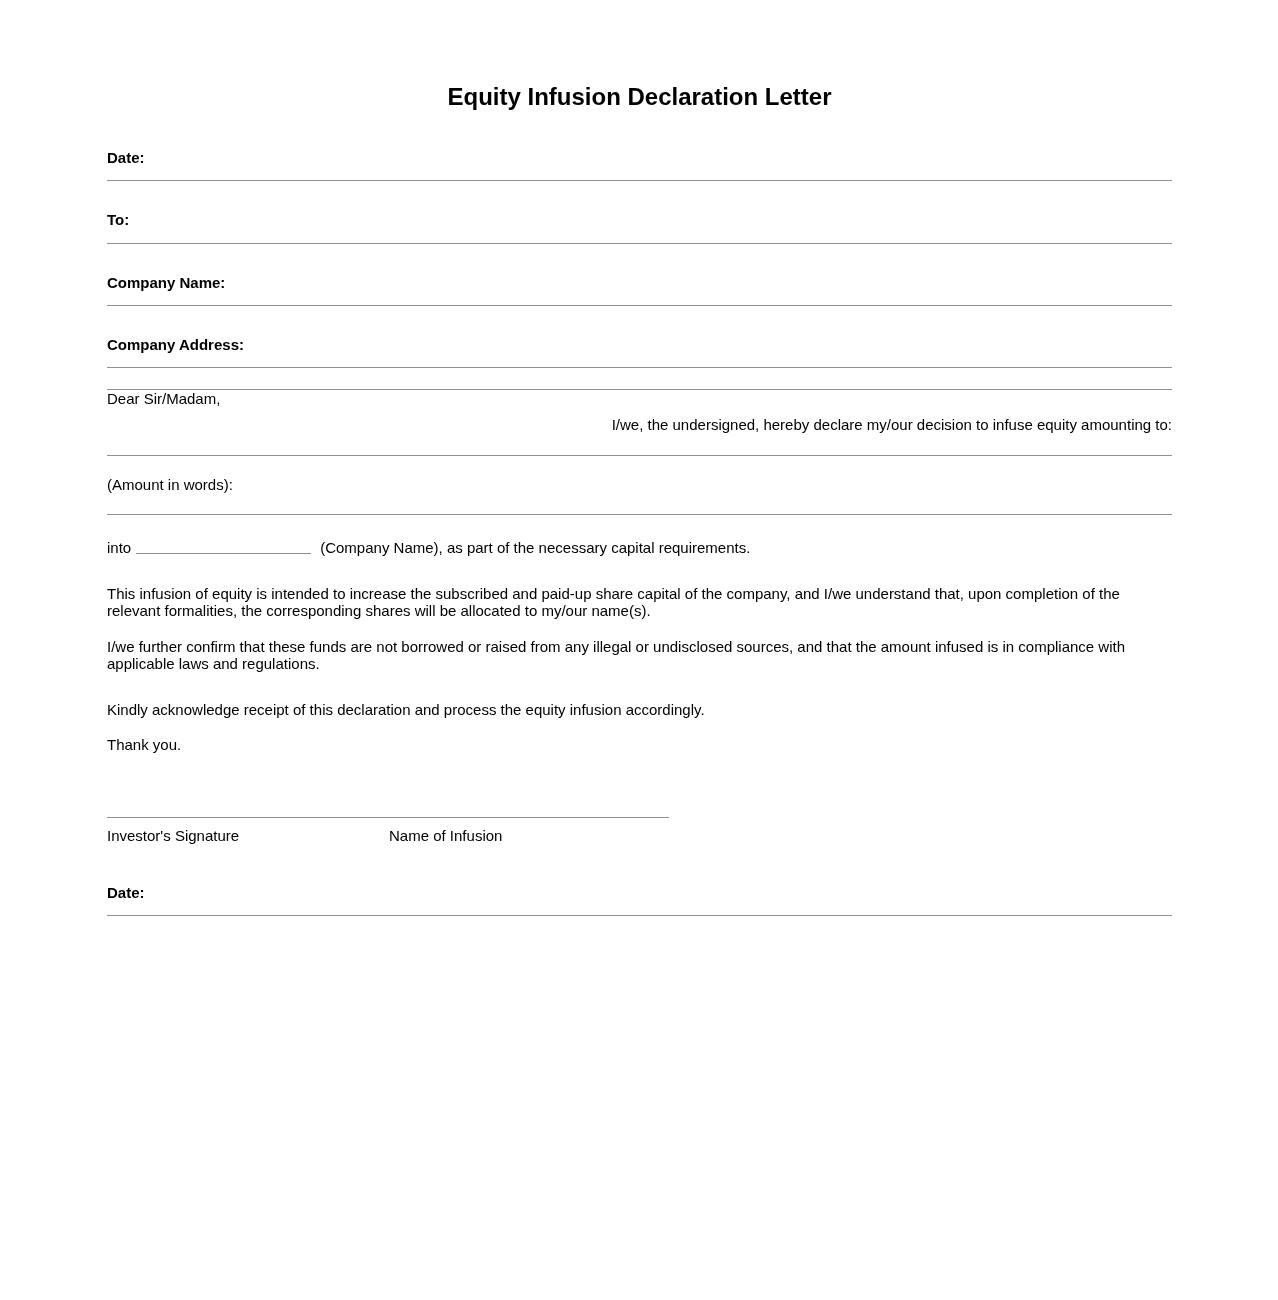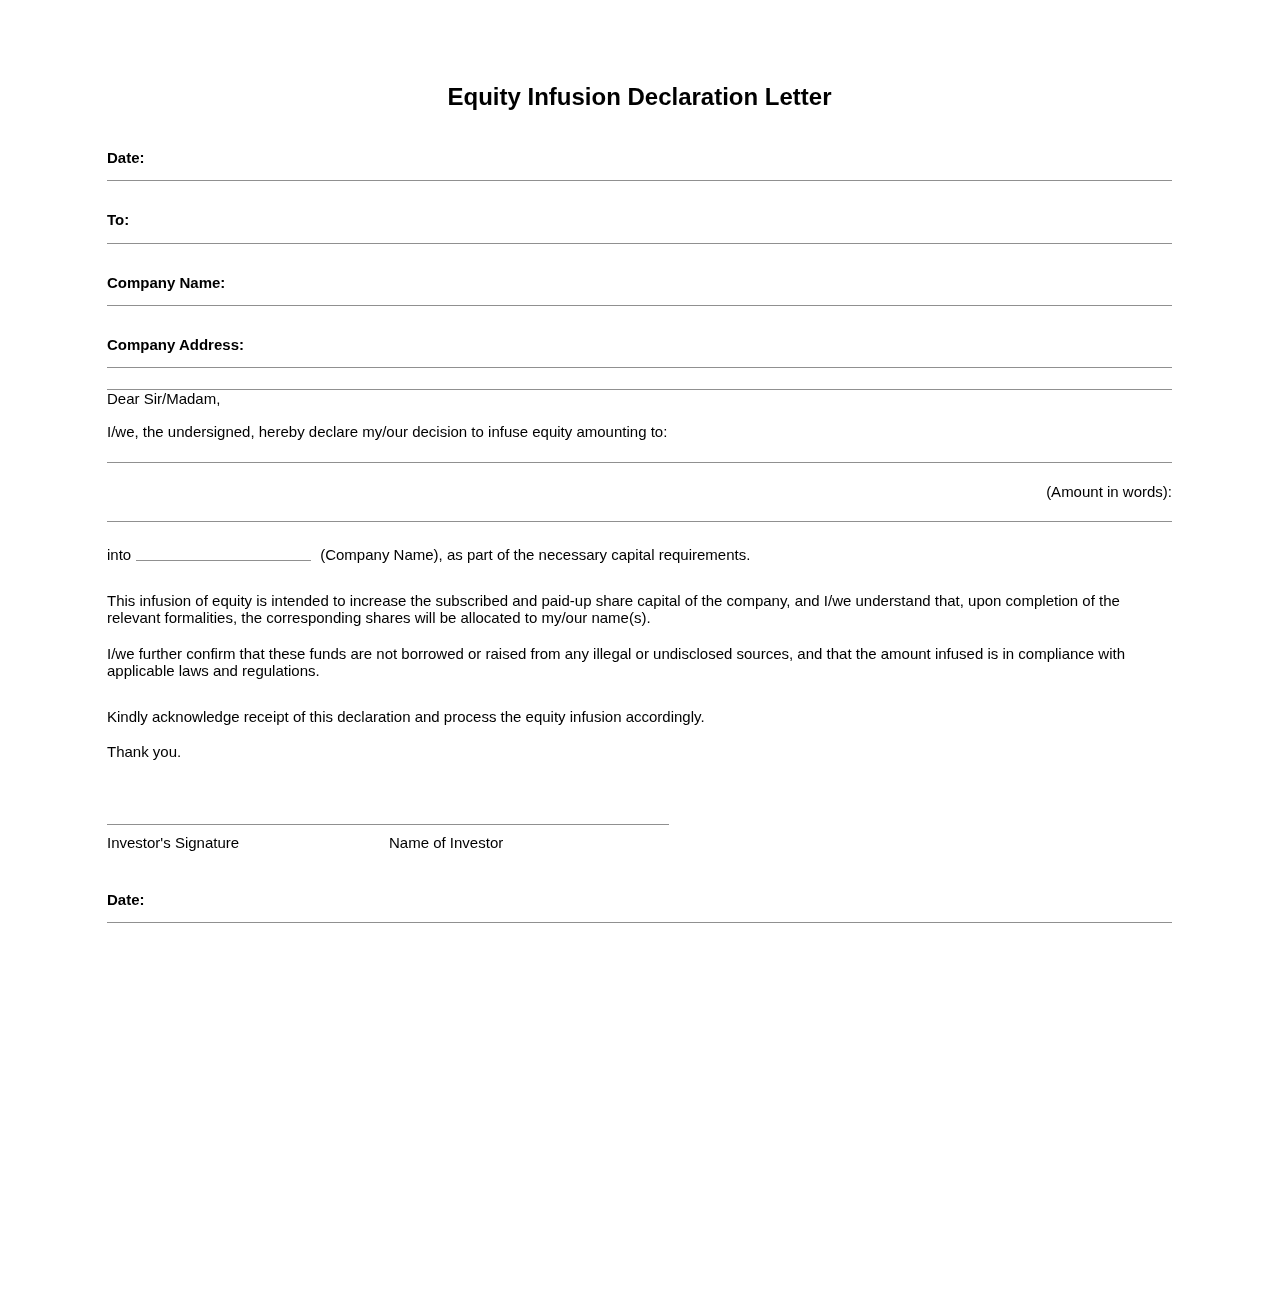--- a/index.html
+++ b/index.html
@@ -39,22 +39,22 @@
     border-bottom: 1px solid #909090;
     border-radius: 0;
     background: transparent;
     font: inherit;
     color: inherit;
     outline: none;
   }
   .blank-input.tall { height: 22px; }
   p { margin: 0; }
   .salutation   { }
-  .decl-intro   { margin-top: 16px; }
-  .words-label  { margin-top: 20px; text-align: right; }
+  .decl-intro   { margin-top: 9px; text-align: right; }
+  .words-label  { margin-top: 20px; }
   .into-line    { margin-top: 24px; }
   .inline-blank {
     display: inline-block;
     width: 175px;
     height: 13px;
     margin: 0 9px 0 5px;
     padding: 0;
     border: none;
     border-bottom: 1px solid #909090;
     border-radius: 0;
@@ -127,20 +127,20 @@
 
   <p class="closing">Thank you.</p>
 
   <div class="sig-row">
     <div class="sig-col">
       <input type="text" class="sig-line" style="">
       <div class="sig-label">Investor's Signature</div>
     </div>
     <div class="sig-col right">
       <input type="text" class="sig-line" style="">
-      <div class="sig-label">Name of Investor</div>
+      <div class="sig-label">Name of Infusion</div>
     </div>
   </div>
 
   <div class="sig-date-label">Date:</div>
   <input type="text" class="blank-input" style="">
 
 </div>
 
 </body></html>

